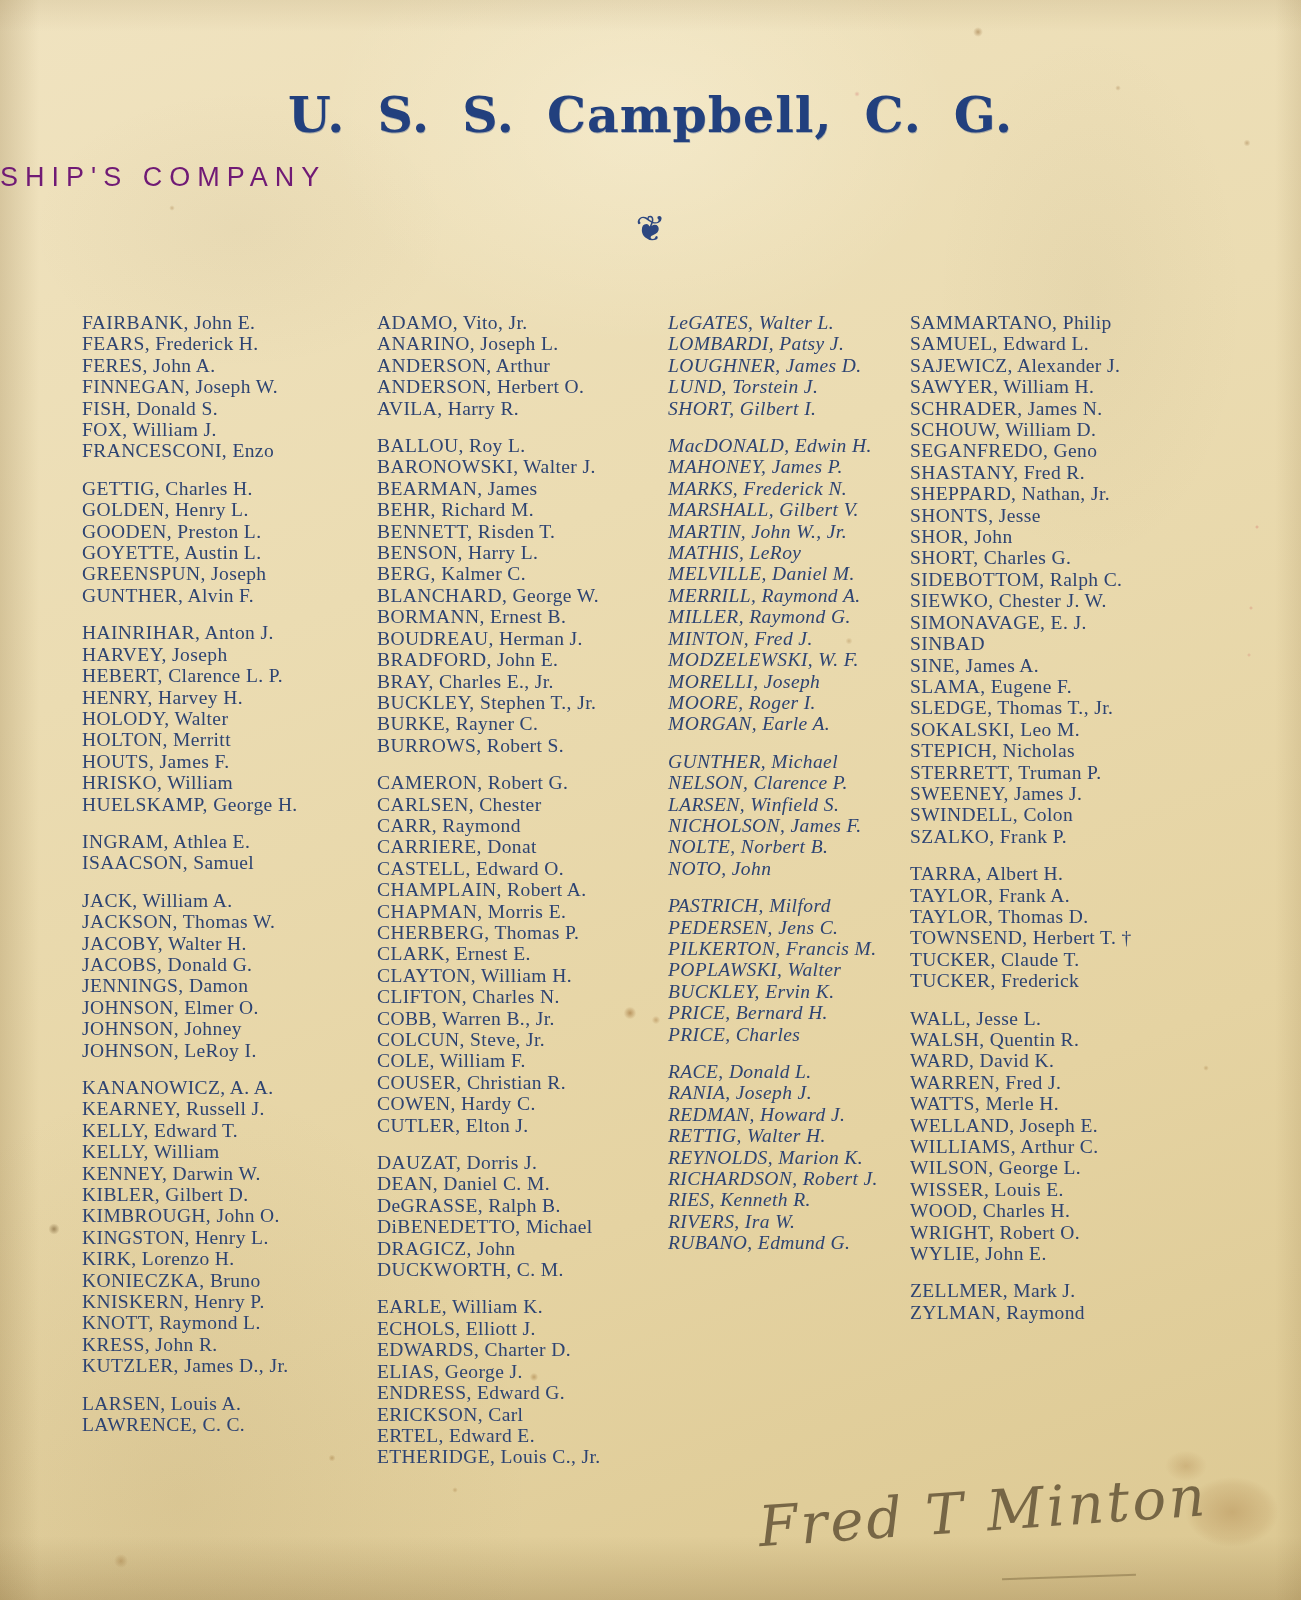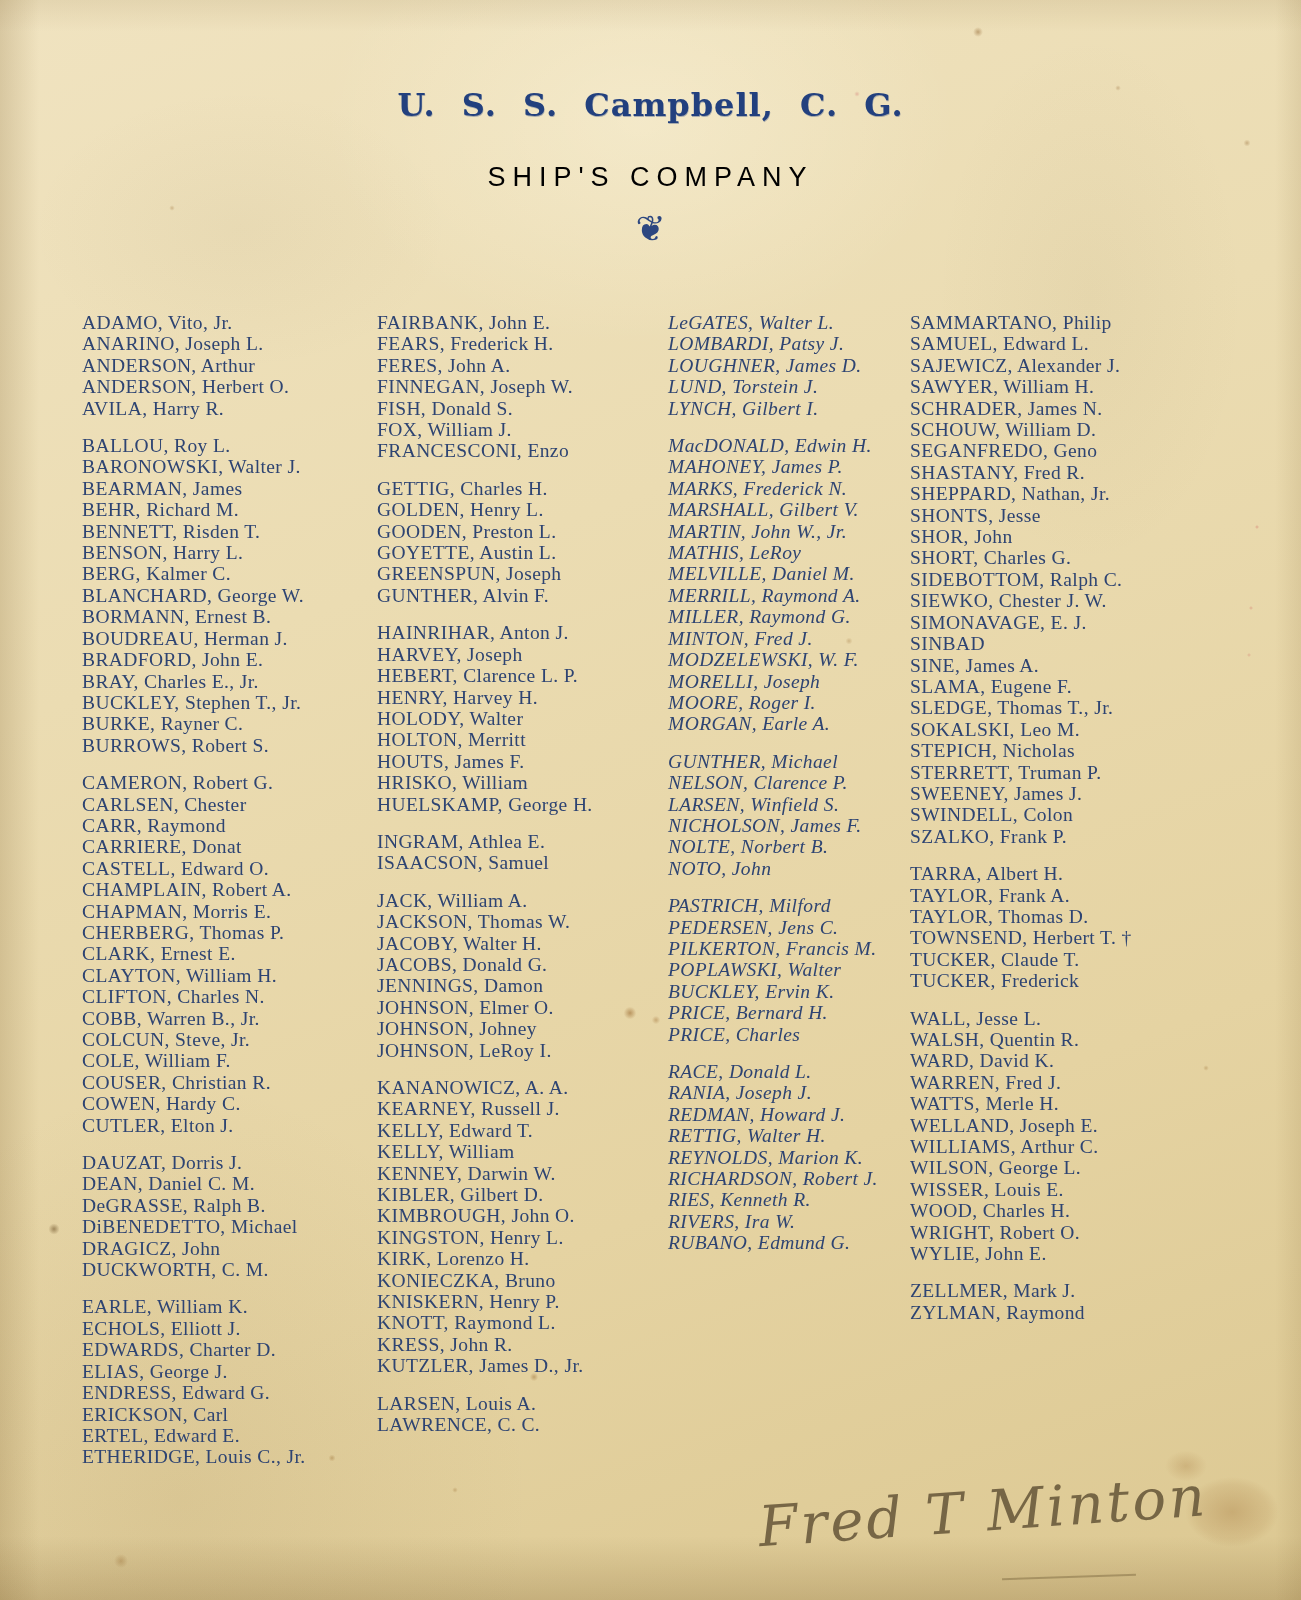--- a/index.html
+++ b/index.html
@@ -37,26 +37,26 @@
     radial-gradient(circle 3px at 1249px 655px, rgba(205,90,90,0.30), transparent 70%),
     radial-gradient(circle 4px at 857px 94px, rgba(205,100,100,0.35), transparent 70%);
   }
   .vignette{position:absolute;inset:0;pointer-events:none;background:
     linear-gradient(90deg, rgba(120,90,40,0.20), transparent 3%),
     linear-gradient(270deg, rgba(120,90,40,0.12), transparent 2%),
     linear-gradient(0deg, rgba(120,90,40,0.25), transparent 4%),
     linear-gradient(180deg, rgba(120,90,40,0.10), transparent 2%);
   }
   .title{position:absolute;top:86px;left:0;width:100%;text-align:center;
-    font-family:"DejaVu Serif",serif;font-weight:bold;font-size:32px;
+    font-family:"DejaVu Serif",serif;font-weight:bold;font-size:49px;
     color:#22407e;letter-spacing:1px;word-spacing:14px;
     text-shadow:0.5px 0.5px 0 rgba(34,64,126,0.35);}
-  .subtitle{position:absolute;top:162px;left:0;width:100%;text-align:center;
+  .subtitle{position:absolute;top:162px;left:0;width:100%;
     font-family:"Liberation Sans",sans-serif;font-size:27px;
-    color:#000000;letter-spacing:7px;}
+    color:#701a75;letter-spacing:7px;}
   .ornament{position:absolute;top:208px;left:0;width:100%;text-align:center;
     font-size:36px;color:#2d4780;}
   #columns{position:absolute;top:312px;left:0;width:100%;height:1200px;}
   .col{position:absolute;top:0;width:295px;}
   .col:nth-child(1){left:82px;}
   .col:nth-child(2){left:377px;}
   .col:nth-child(3){left:668px;font-style:italic;}
   .col:nth-child(4){left:910px;}
   .group + .group{margin-top:16px;}
   .name{font-size:19.5px;line-height:21.4px;color:#2e4472;
@@ -76,20 +76,84 @@
 <div class="stains"></div>
 <div class="vignette"></div>
 
 <div class="title">U. S. S. Campbell, C. G.</div>
 <div class="subtitle">SHIP'S COMPANY</div>
 <div class="ornament">❦</div>
 
 <div id="columns">
     <div class="col">
       <div class="group">
+        <div class="name">FAIRBANK, John E.</div>
+        <div class="name">FEARS, Frederick H.</div>
+        <div class="name">FERES, John A.</div>
+        <div class="name">FINNEGAN, Joseph W.</div>
+        <div class="name">FISH, Donald S.</div>
+        <div class="name">FOX, William J.</div>
+        <div class="name">FRANCESCONI, Enzo</div>
+      </div>
+      <div class="group">
+        <div class="name">GETTIG, Charles H.</div>
+        <div class="name">GOLDEN, Henry L.</div>
+        <div class="name">GOODEN, Preston L.</div>
+        <div class="name">GOYETTE, Austin L.</div>
+        <div class="name">GREENSPUN, Joseph</div>
+        <div class="name">GUNTHER, Alvin F.</div>
+      </div>
+      <div class="group">
+        <div class="name">HAINRIHAR, Anton J.</div>
+        <div class="name">HARVEY, Joseph</div>
+        <div class="name">HEBERT, Clarence L. P.</div>
+        <div class="name">HENRY, Harvey H.</div>
+        <div class="name">HOLODY, Walter</div>
+        <div class="name">HOLTON, Merritt</div>
+        <div class="name">HOUTS, James F.</div>
+        <div class="name">HRISKO, William</div>
+        <div class="name">HUELSKAMP, George H.</div>
+      </div>
+      <div class="group">
+        <div class="name">INGRAM, Athlea E.</div>
+        <div class="name">ISAACSON, Samuel</div>
+      </div>
+      <div class="group">
+        <div class="name">JACK, William A.</div>
+        <div class="name">JACKSON, Thomas W.</div>
+        <div class="name">JACOBY, Walter H.</div>
+        <div class="name">JACOBS, Donald G.</div>
+        <div class="name">JENNINGS, Damon</div>
+        <div class="name">JOHNSON, Elmer O.</div>
+        <div class="name">JOHNSON, Johney</div>
+        <div class="name">JOHNSON, LeRoy I.</div>
+      </div>
+      <div class="group">
+        <div class="name">KANANOWICZ, A. A.</div>
+        <div class="name">KEARNEY, Russell J.</div>
+        <div class="name">KELLY, Edward T.</div>
+        <div class="name">KELLY, William</div>
+        <div class="name">KENNEY, Darwin W.</div>
+        <div class="name">KIBLER, Gilbert D.</div>
+        <div class="name">KIMBROUGH, John O.</div>
+        <div class="name">KINGSTON, Henry L.</div>
+        <div class="name">KIRK, Lorenzo H.</div>
+        <div class="name">KONIECZKA, Bruno</div>
+        <div class="name">KNISKERN, Henry P.</div>
+        <div class="name">KNOTT, Raymond L.</div>
+        <div class="name">KRESS, John R.</div>
+        <div class="name">KUTZLER, James D., Jr.</div>
+      </div>
+      <div class="group">
+        <div class="name">LARSEN, Louis A.</div>
+        <div class="name">LAWRENCE, C. C.</div>
+      </div>
+    </div>
+    <div class="col">
+      <div class="group">
         <div class="name">ADAMO, Vito, Jr.</div>
         <div class="name">ANARINO, Joseph L.</div>
         <div class="name">ANDERSON, Arthur</div>
         <div class="name">ANDERSON, Herbert O.</div>
         <div class="name">AVILA, Harry R.</div>
       </div>
       <div class="group">
         <div class="name">BALLOU, Roy L.</div>
         <div class="name">BARONOWSKI, Walter J.</div>
         <div class="name">BEARMAN, James</div>
@@ -139,89 +203,25 @@
         <div class="name">EDWARDS, Charter D.</div>
         <div class="name">ELIAS, George J.</div>
         <div class="name">ENDRESS, Edward G.</div>
         <div class="name">ERICKSON, Carl</div>
         <div class="name">ERTEL, Edward E.</div>
         <div class="name">ETHERIDGE, Louis C., Jr.</div>
       </div>
     </div>
     <div class="col">
       <div class="group">
-        <div class="name">FAIRBANK, John E.</div>
-        <div class="name">FEARS, Frederick H.</div>
-        <div class="name">FERES, John A.</div>
-        <div class="name">FINNEGAN, Joseph W.</div>
-        <div class="name">FISH, Donald S.</div>
-        <div class="name">FOX, William J.</div>
-        <div class="name">FRANCESCONI, Enzo</div>
-      </div>
-      <div class="group">
-        <div class="name">GETTIG, Charles H.</div>
-        <div class="name">GOLDEN, Henry L.</div>
-        <div class="name">GOODEN, Preston L.</div>
-        <div class="name">GOYETTE, Austin L.</div>
-        <div class="name">GREENSPUN, Joseph</div>
-        <div class="name">GUNTHER, Alvin F.</div>
-      </div>
-      <div class="group">
-        <div class="name">HAINRIHAR, Anton J.</div>
-        <div class="name">HARVEY, Joseph</div>
-        <div class="name">HEBERT, Clarence L. P.</div>
-        <div class="name">HENRY, Harvey H.</div>
-        <div class="name">HOLODY, Walter</div>
-        <div class="name">HOLTON, Merritt</div>
-        <div class="name">HOUTS, James F.</div>
-        <div class="name">HRISKO, William</div>
-        <div class="name">HUELSKAMP, George H.</div>
-      </div>
-      <div class="group">
-        <div class="name">INGRAM, Athlea E.</div>
-        <div class="name">ISAACSON, Samuel</div>
-      </div>
-      <div class="group">
-        <div class="name">JACK, William A.</div>
-        <div class="name">JACKSON, Thomas W.</div>
-        <div class="name">JACOBY, Walter H.</div>
-        <div class="name">JACOBS, Donald G.</div>
-        <div class="name">JENNINGS, Damon</div>
-        <div class="name">JOHNSON, Elmer O.</div>
-        <div class="name">JOHNSON, Johney</div>
-        <div class="name">JOHNSON, LeRoy I.</div>
-      </div>
-      <div class="group">
-        <div class="name">KANANOWICZ, A. A.</div>
-        <div class="name">KEARNEY, Russell J.</div>
-        <div class="name">KELLY, Edward T.</div>
-        <div class="name">KELLY, William</div>
-        <div class="name">KENNEY, Darwin W.</div>
-        <div class="name">KIBLER, Gilbert D.</div>
-        <div class="name">KIMBROUGH, John O.</div>
-        <div class="name">KINGSTON, Henry L.</div>
-        <div class="name">KIRK, Lorenzo H.</div>
-        <div class="name">KONIECZKA, Bruno</div>
-        <div class="name">KNISKERN, Henry P.</div>
-        <div class="name">KNOTT, Raymond L.</div>
-        <div class="name">KRESS, John R.</div>
-        <div class="name">KUTZLER, James D., Jr.</div>
-      </div>
-      <div class="group">
-        <div class="name">LARSEN, Louis A.</div>
-        <div class="name">LAWRENCE, C. C.</div>
-      </div>
-    </div>
-    <div class="col">
-      <div class="group">
         <div class="name">LeGATES, Walter L.</div>
         <div class="name">LOMBARDI, Patsy J.</div>
         <div class="name">LOUGHNER, James D.</div>
         <div class="name">LUND, Torstein J.</div>
-        <div class="name">LYNCH, Gilbert I.</div>
+        <div class="name">SHORT, Gilbert I.</div>
       </div>
       <div class="group">
         <div class="name">MacDONALD, Edwin H.</div>
         <div class="name">MAHONEY, James P.</div>
         <div class="name">MARKS, Frederick N.</div>
         <div class="name">MARSHALL, Gilbert V.</div>
         <div class="name">MARTIN, John W., Jr.</div>
         <div class="name">MATHIS, LeRoy</div>
         <div class="name">MELVILLE, Daniel M.</div>
         <div class="name">MERRILL, Raymond A.</div>

